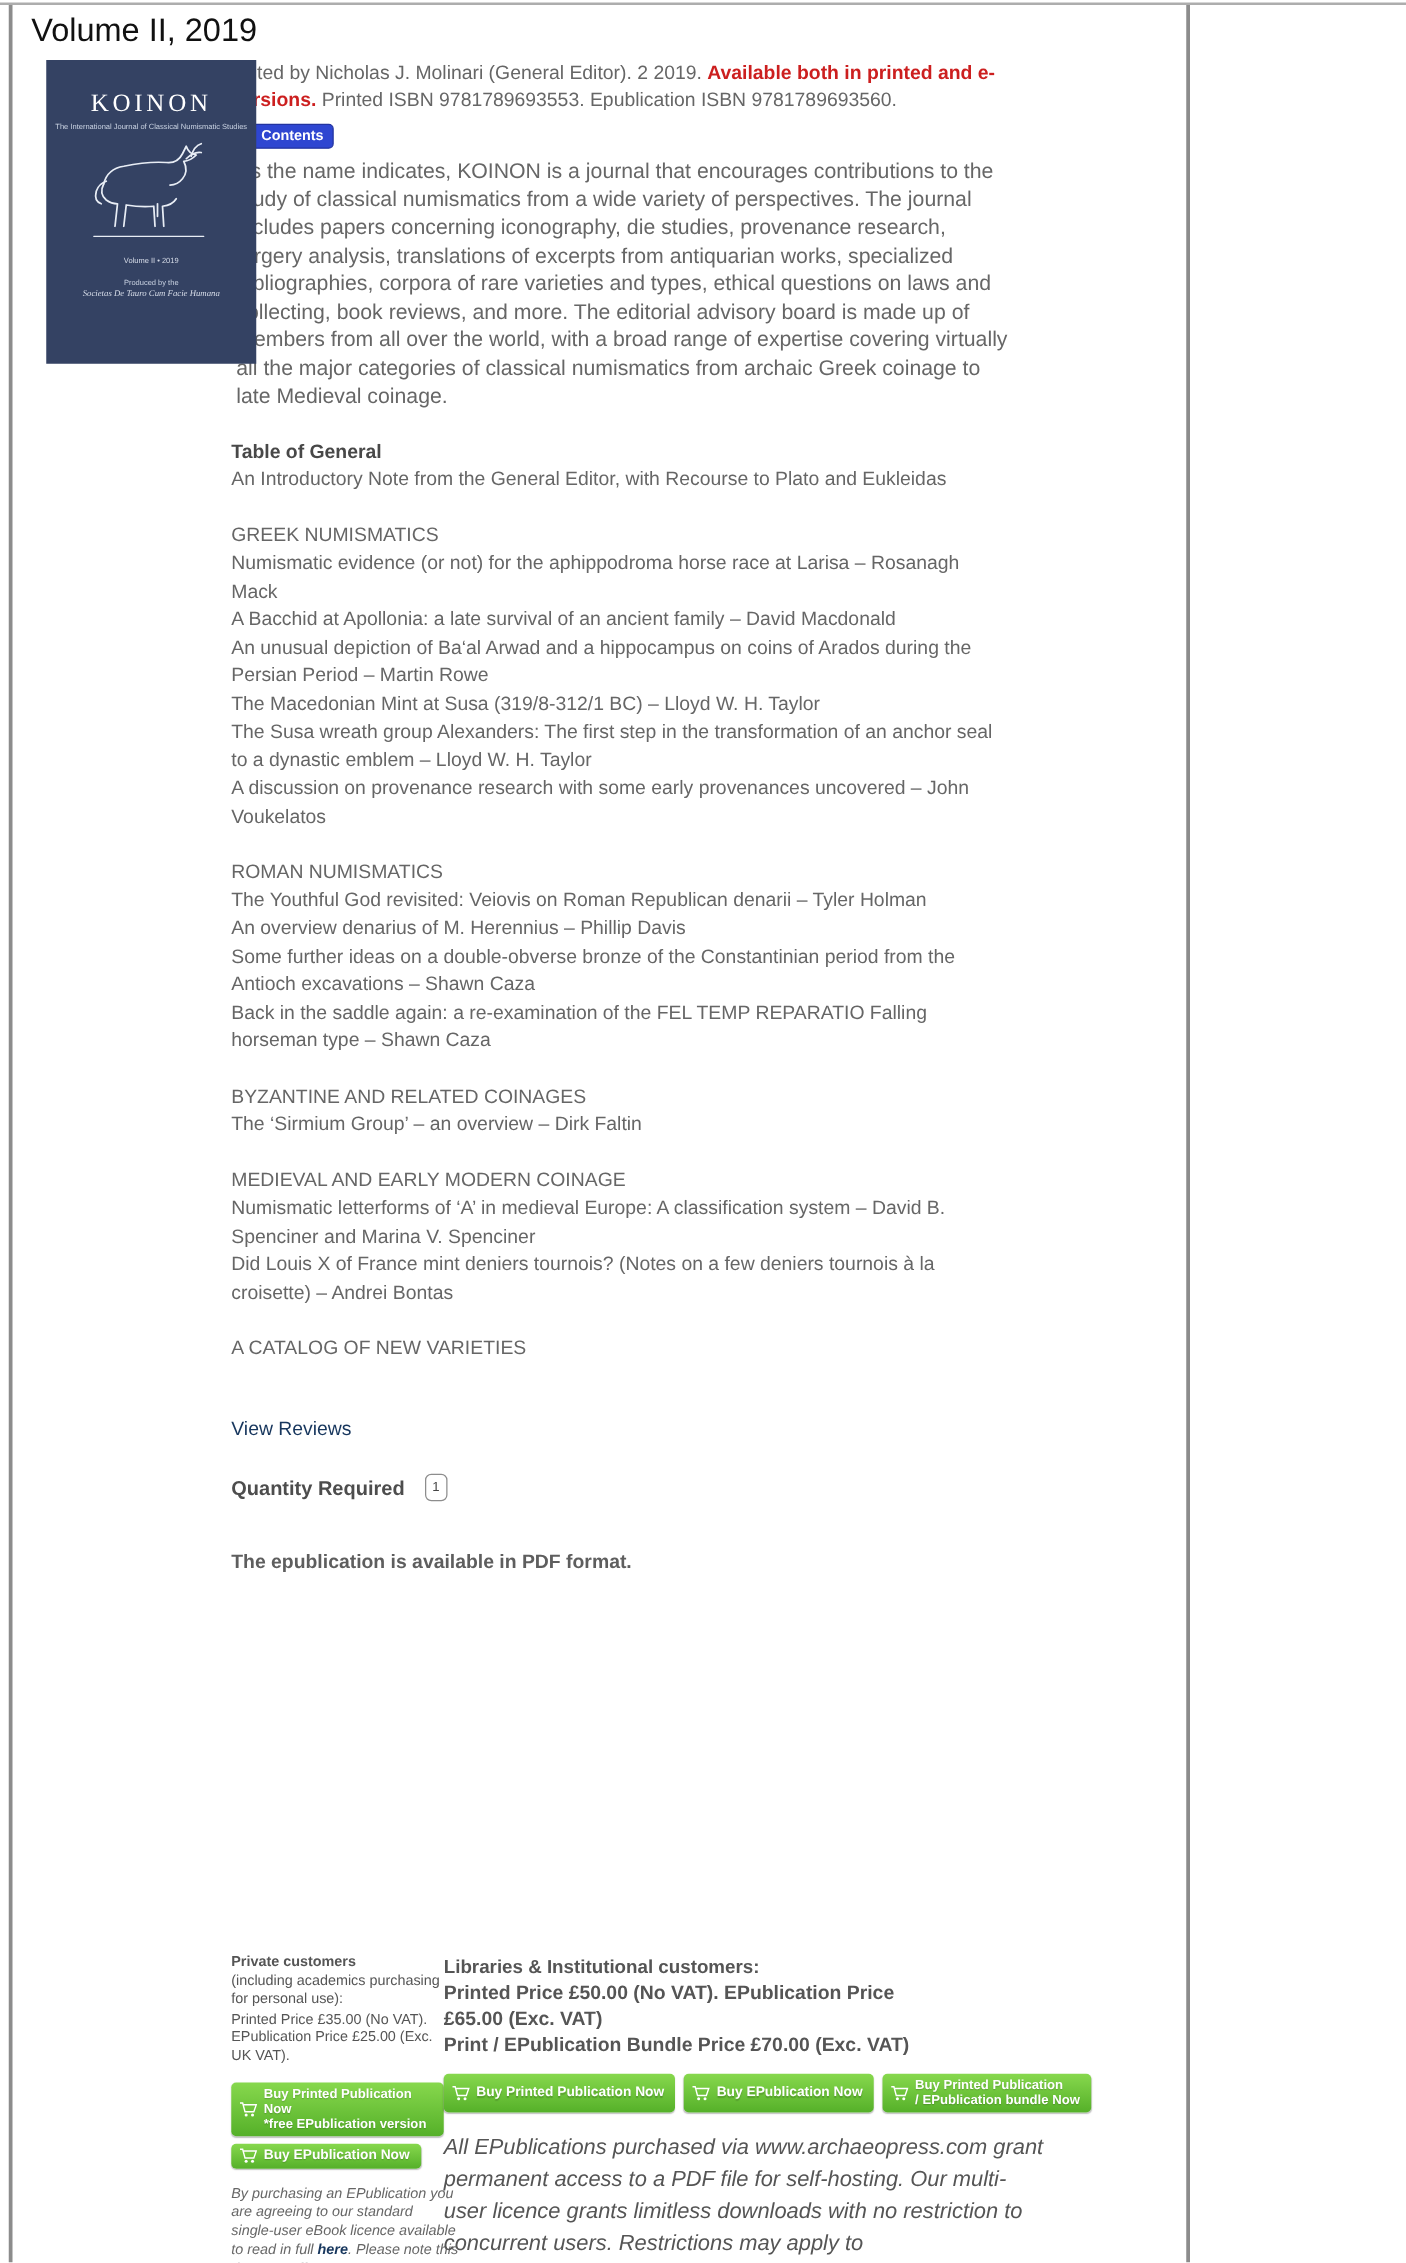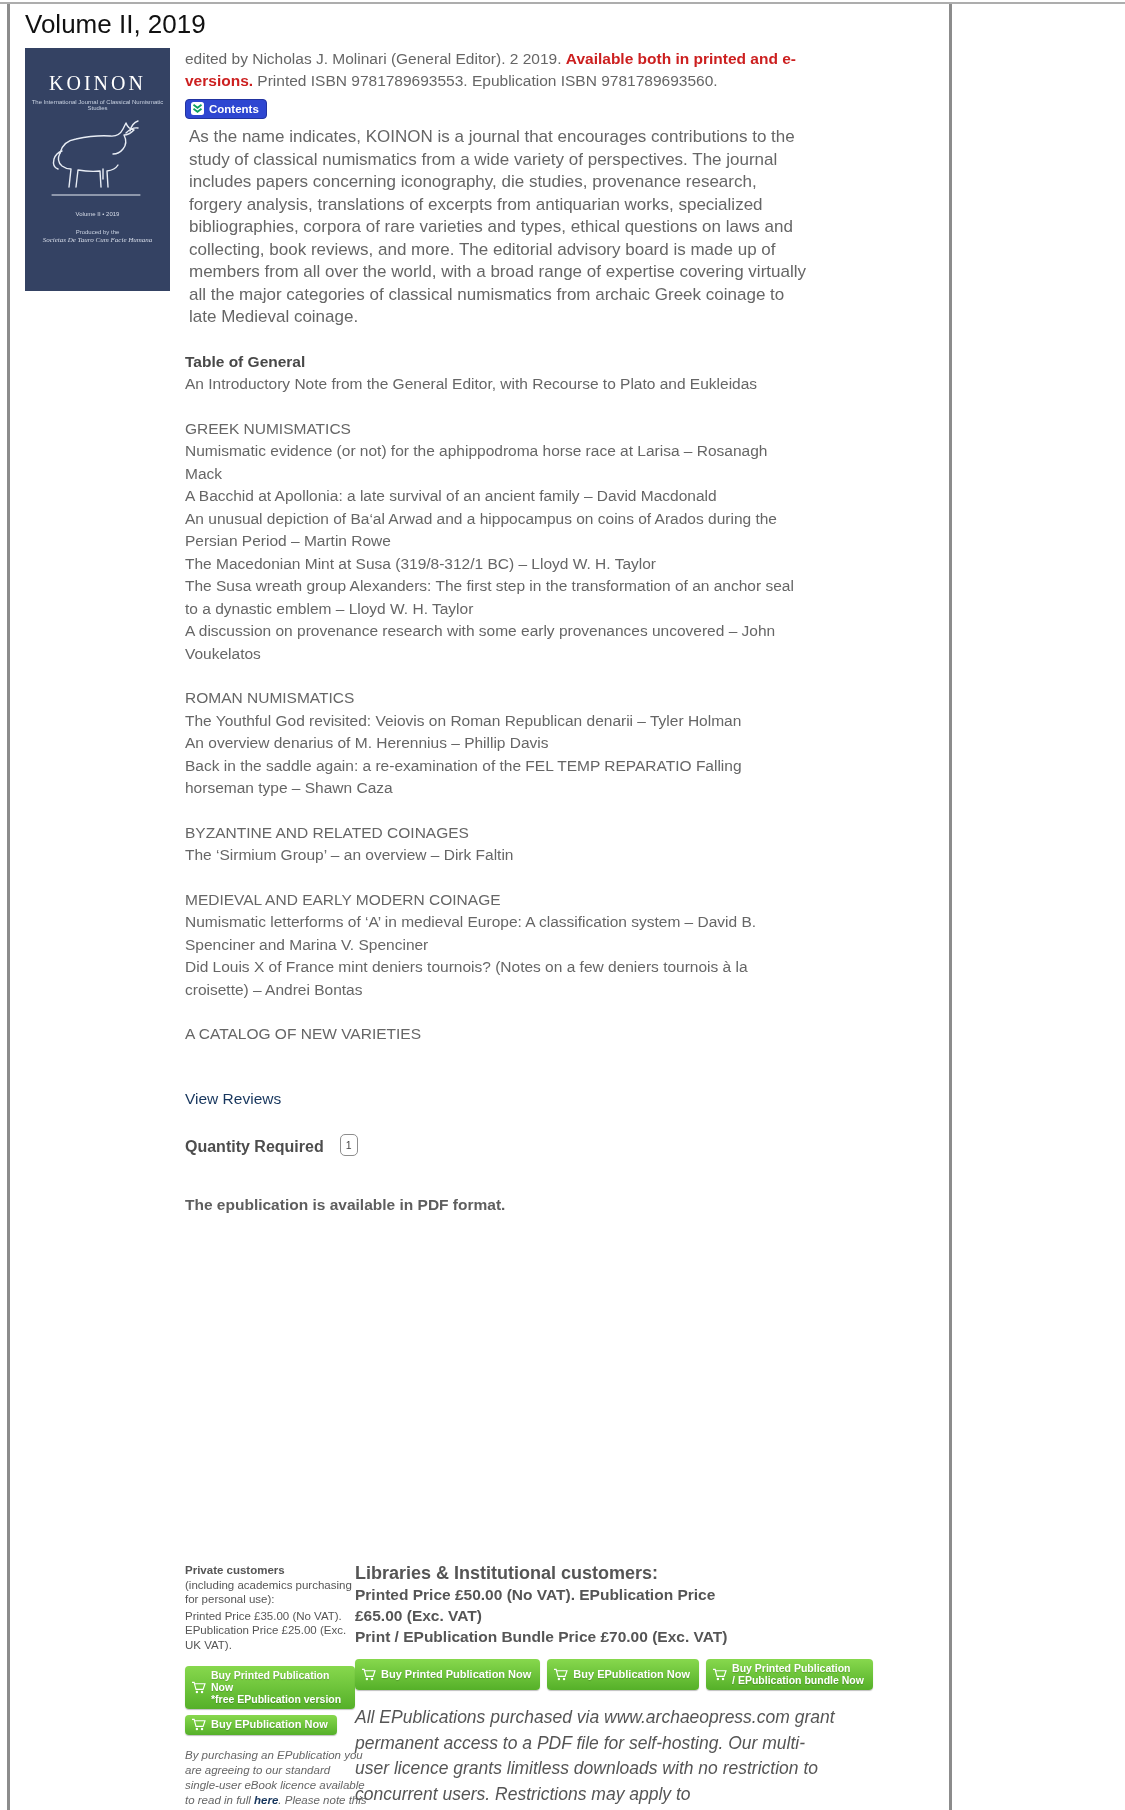--- a/index.html
+++ b/index.html
@@ -14,21 +14,21 @@
   .vbar-left { left:7px; }
   .vbar-right { left:949px; }
 
   .content { position:absolute; left:25px; top:8px; width:915px; height:1802px; }
 
   .page-title { font-size:26px; line-height:32px; font-weight:normal; color:#111; margin:0 0 8px 0; }
 
   .main-col { margin-left:160px; }
 
   .cover {
-    position:absolute; left:0; top:40px; width:145px; height:243px;
+    position:absolute; left:12px; top:40px; width:168px; height:243px;
     background:#344263; color:#fff; text-align:center; overflow:hidden;
   }
   .cover-title { font-family:"Liberation Serif", serif; font-size:20px; letter-spacing:3px; margin-top:24px; }
   .cover-subtitle { font-size:6px; color:#c9d2e2; margin-top:4px; padding:0 6px; }
   .cover-bull { margin-top:6px; }
   .cover-volume { font-size:6px; color:#d7dde9; margin-top:2px; }
   .cover-produced { font-size:6px; color:#c9d2e2; margin-top:12px; }
   .cover-society { font-family:"Liberation Serif", serif; font-style:italic; font-size:7px; color:#d7dde9; margin-top:1px; }
 
   .edited-block { width:625px; font-size:15.5px; line-height:22px; margin:0 0 5px 0; }
@@ -64,21 +64,21 @@
     font-family:"Liberation Sans", sans-serif;
   }
 
   .format-note { margin-top:40px; font-size:15.5px; font-weight:bold; color:#5e5e5e; }
 
   .pricing { position:absolute; left:160px; top:1555px; display:flex; width:755px; }
   .col-private { width:170px; font-size:11.5px; line-height:14.5px; color:#555; }
   .col-private .heading { font-weight:bold; }
   .col-private .prices { font-weight:normal; margin-top:2px; white-space:pre-line; }
   .col-inst { width:585px; margin-left:0px; padding-left:0px; }
-  .col-inst .heading { font-size:18px; line-height:21px; font-weight:bold; color:#555; }
+  .col-inst .heading { font-size:15px; line-height:21px; font-weight:bold; color:#555; }
   .col-inst .prices { font-size:15.5px; line-height:21px; font-weight:bold; color:#555; white-space:pre-line; }
 
   .green-btn {
     display:inline-flex; align-items:center; gap:5px;
     background:linear-gradient(#87d84d, #55b029); border:none; border-radius:4px;
     color:#fff; font-weight:bold; text-align:left; cursor:pointer;
     font-family:"Liberation Sans", sans-serif;
     box-shadow:0 1px 1px rgba(0,0,0,0.25); padding:3px 9px 4px 6px;
     text-shadow:0 1px 1px rgba(0,0,0,0.2);
   }
@@ -166,20 +166,21 @@
         <div>An unusual depiction of Ba‘al Arwad and a hippocampus on coins of Arados during the Persian Period – Martin Rowe</div>
         <div>The Macedonian Mint at Susa (319/8-312/1 BC) – Lloyd W. H. Taylor</div>
         <div>The Susa wreath group Alexanders: The first step in the transformation of an anchor seal to a dynastic emblem – Lloyd W. H. Taylor</div>
         <div>A discussion on provenance research with some early provenances uncovered – John Voukelatos</div>
       </div>
 
       <div class="toc-section">
         <div>ROMAN NUMISMATICS</div>
         <div>The Youthful God revisited: Veiovis on Roman Republican denarii – Tyler Holman</div>
         <div>An overview denarius of M. Herennius – Phillip Davis</div>
+        <div>Some further ideas on a double-obverse bronze of the Constantinian period from the Antioch excavations – Shawn Caza</div>
         <div>Back in the saddle again: a re-examination of the FEL TEMP REPARATIO Falling horseman type – Shawn Caza</div>
       </div>
 
       <div class="toc-section">
         <div>BYZANTINE AND RELATED COINAGES</div>
         <div>The ‘Sirmium Group’ – an overview – Dirk Faltin</div>
       </div>
 
       <div class="toc-section">
         <div>MEDIEVAL AND EARLY MODERN COINAGE</div>

